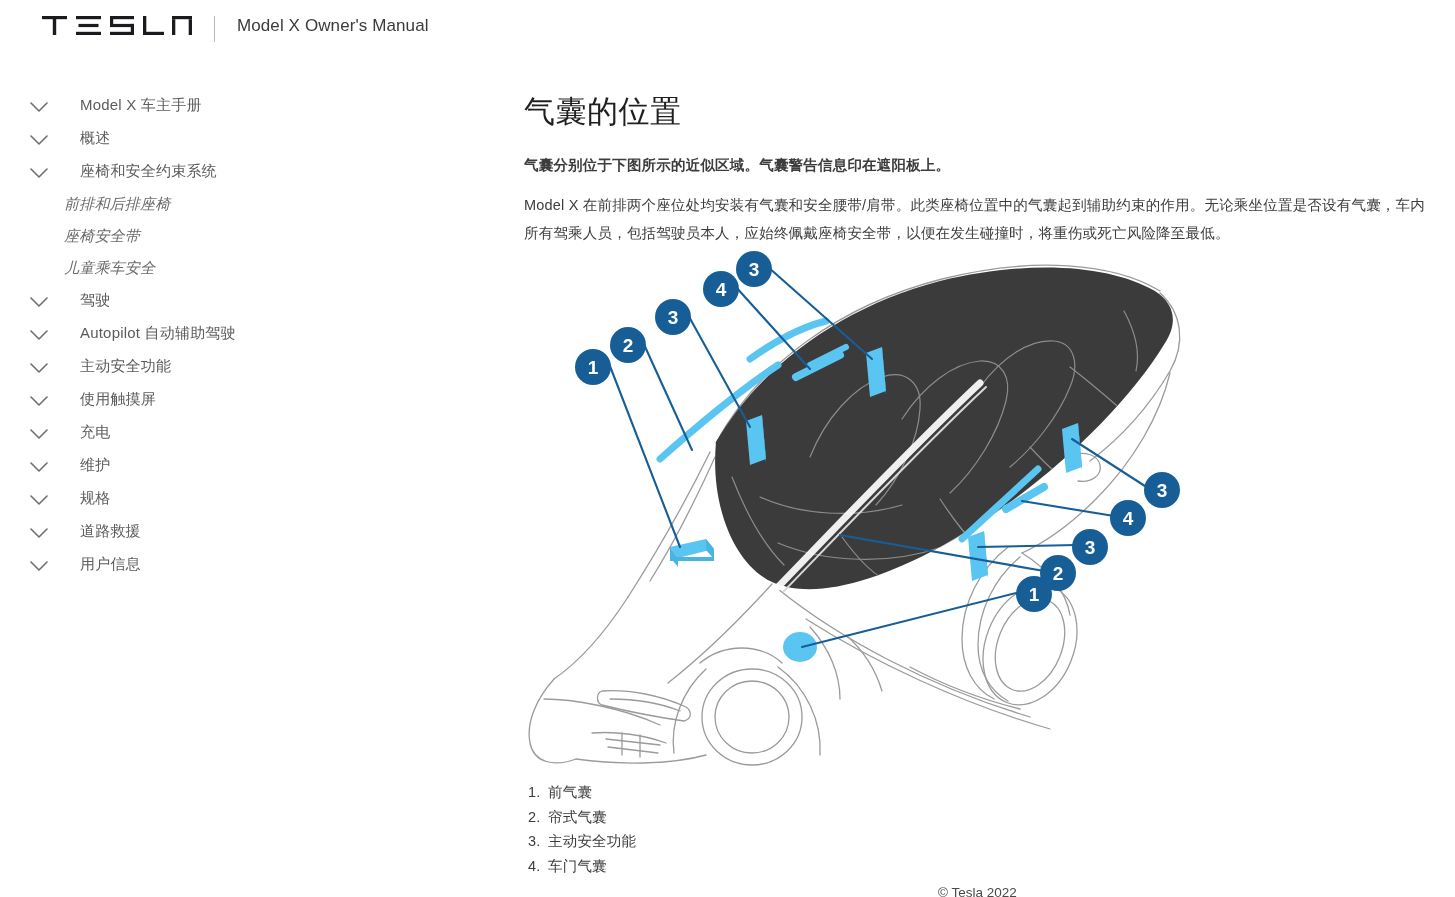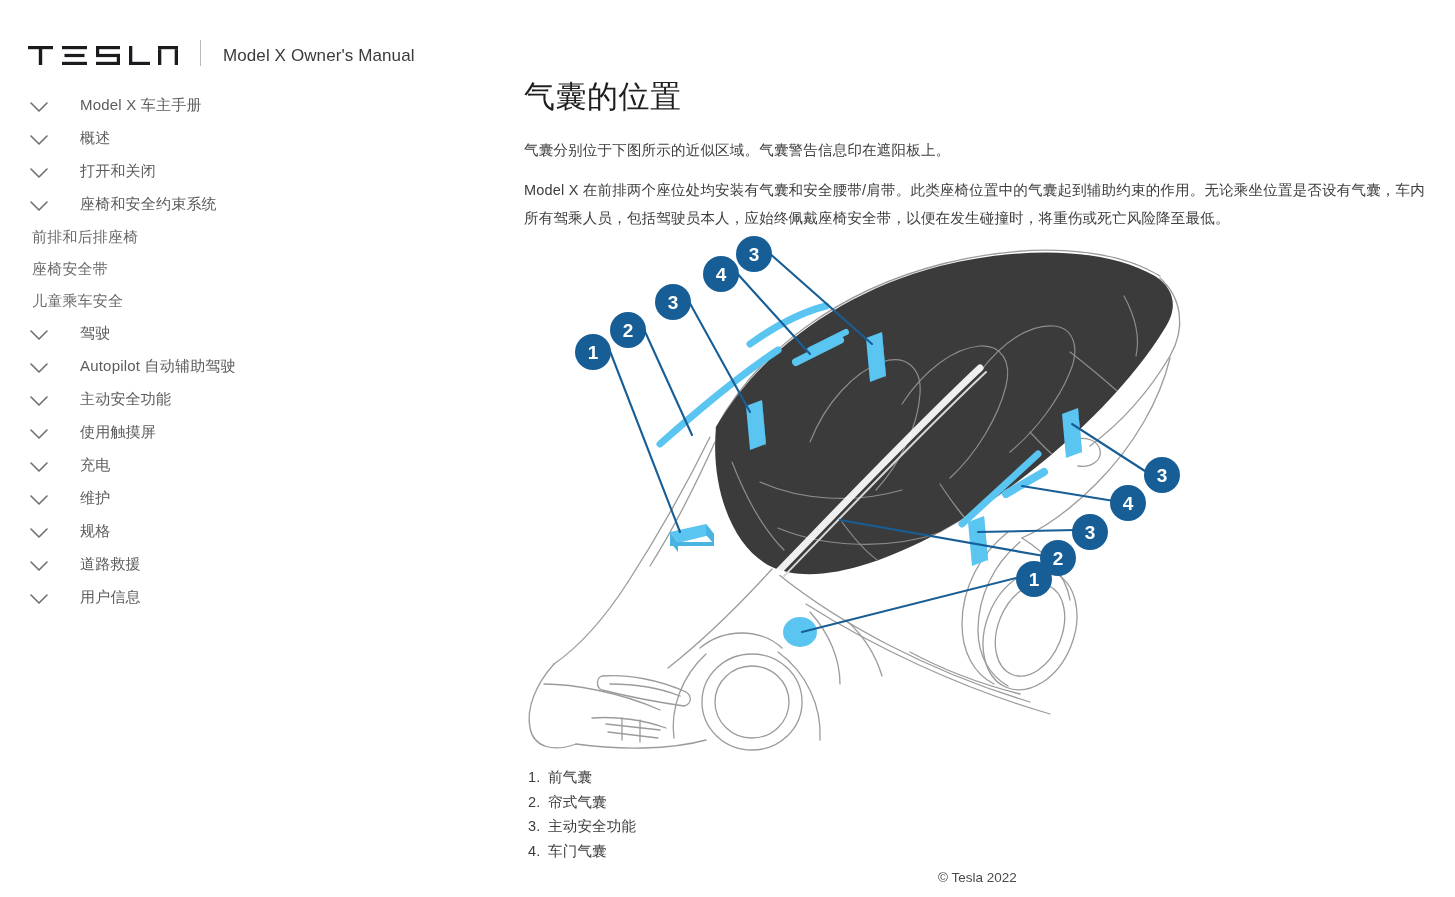--- a/index.html
+++ b/index.html
@@ -8,25 +8,25 @@
     margin: 0; padding: 0;
     width: 1455px; height: 897px;
     background: #ffffff;
     font-family: "Liberation Sans", "DejaVu Sans", sans-serif;
     overflow: hidden;
   }
 
   
   .header {
     position: absolute;
-    top: 8px; left: 0;
+    top: 16px; left: 0;
     width: 1455px; height: 58px;
     display: flex;
-    align-items: flex-end;
-    padding-left: 28px;
+    align-items: flex-start;
+    padding-left: 42px;
   }
   .tesla-wordmark {
     display: flex;
     align-items: center;
     height: 20px;
   }
   .tesla-wordmark svg { display: block; }
   .header-divider {
     width: 1px;
     height: 26px;
@@ -64,53 +64,54 @@
     justify-content: center;
   }
   .nav-chevron svg { display:block; }
   .nav-label {
     font-size: 15px;
     color: #5c5c5c;
     white-space: nowrap;
     letter-spacing: .2px;
   }
   .nav-item.sub {
-    padding-left: 32px;
+    padding-left: 64px;
     height: 32px;
+    font-style: italic;
   }
   .nav-item.sub .nav-label { color: #6b6b6b; }
   .nav-item.sub.active .nav-label {
     color: #1f1f1f;
     font-weight: 700;
   }
 
   
   .content {
     position: absolute;
-    top: 0; left: 500px;
+    top: 15px; left: 500px;
     width: 955px; height: 865px;
   }
   .page-title {
     position: absolute;
     top: 55px; left: 24px;
     font-size: 31px;
     color: #1f1f1f;
     font-weight: 400;
     letter-spacing: .5px;
   }
   .para {
     position: absolute;
     left: 24px;
     width: 902px;
     font-size: 14.5px;
     line-height: 28px;
     color: #3d3d3d;
     letter-spacing: .2px;
   }
-  .para-1 { top: 121px; }
+  .para-1 { top: 121px; font-weight: bold; }
   .para-2 { top: 161px; }
 
   
   .figure {
     position: absolute;
     top: 232px; left: 10px;
     width: 700px; height: 520px;
   }
   .figure svg { display: block; }
 
@@ -197,28 +198,20 @@
 
   <div class="nav-item">
     <span class="nav-chevron">
       <svg width="18" height="11" viewBox="0 0 18 11">
           <path d="M1 1 L9 9 L17 1" stroke="#6e6e6e" stroke-width="1.6" fill="none" stroke-linecap="round" stroke-linejoin="round"></path>
         </svg>
     </span>
     <span class="nav-label">概述</span>
   </div>
 
-  <div class="nav-item">
-    <span class="nav-chevron">
-      <svg width="18" height="11" viewBox="0 0 18 11">
-          <path d="M1 1 L9 9 L17 1" stroke="#6e6e6e" stroke-width="1.6" fill="none" stroke-linecap="round" stroke-linejoin="round"></path>
-        </svg>
-    </span>
-    <span class="nav-label">打开和关闭</span>
-  </div>
 
   <div class="nav-item">
     <span class="nav-chevron">
       <svg width="18" height="11" viewBox="0 0 18 11">
           <path d="M1 1 L9 9 L17 1" stroke="#6e6e6e" stroke-width="1.6" fill="none" stroke-linecap="round" stroke-linejoin="round"></path>
         </svg>
     </span>
     <span class="nav-label">座椅和安全约束系统</span>
   </div>
 

